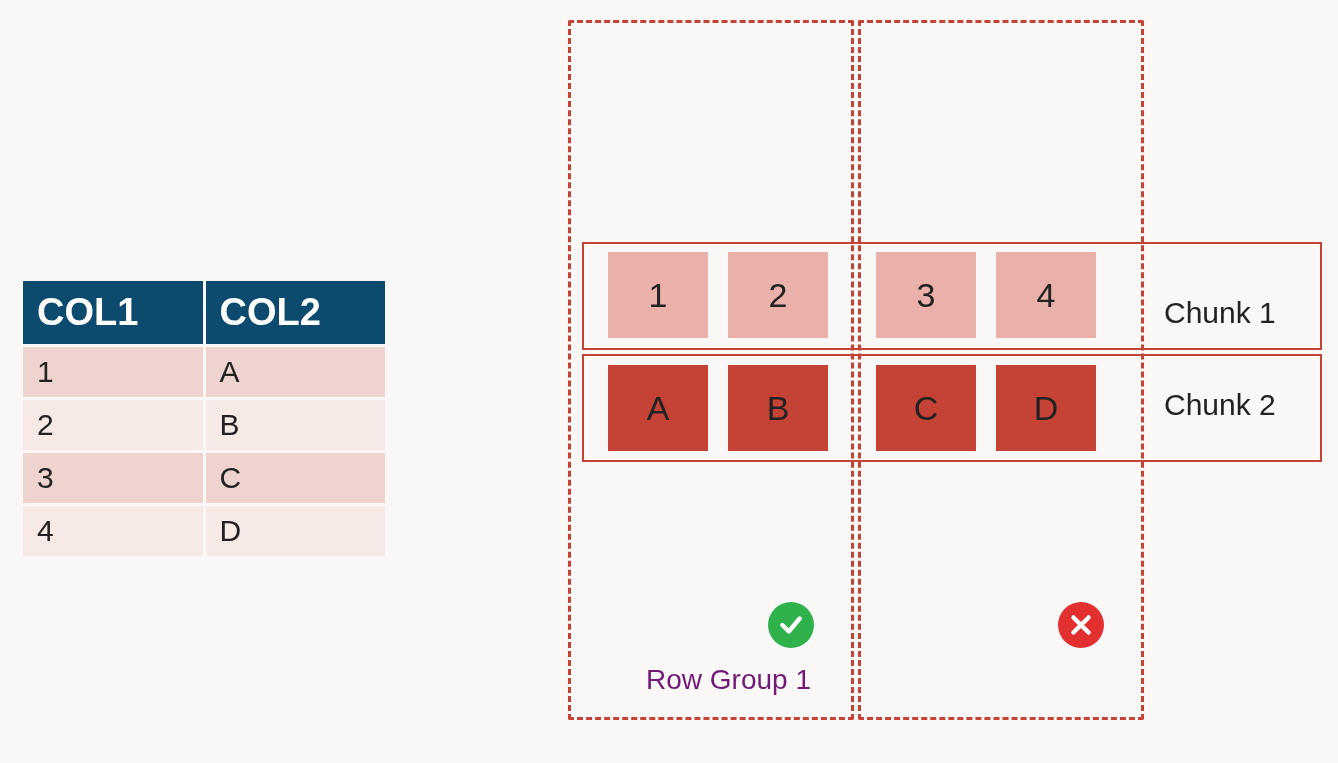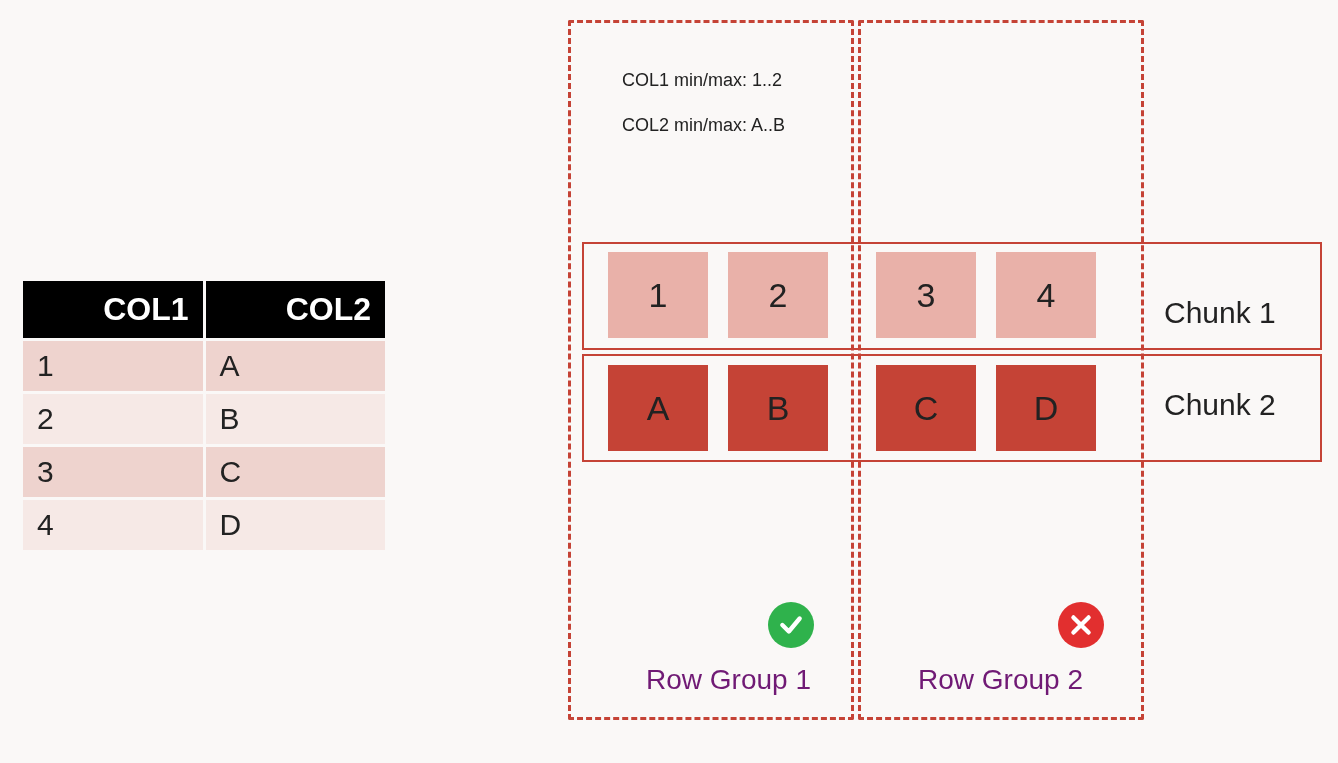--- a/index.html
+++ b/index.html
@@ -17,26 +17,26 @@
   .table {
     position: absolute;
     left: 20px;
     top: 278px;
     width: 368px;
     border-collapse: separate;
     border-spacing: 3px 3px;
     font-size: 30px;
   }
   .table th {
-    background: #000000;
+    background: #0c4a6e;
     color: #fff;
-    text-align: right;
+    text-align: left;
     font-weight: 700;
     padding: 10px 14px;
-    font-size: 32px;
+    font-size: 38px;
   }
   .table td {
     padding: 8px 14px;
     font-size: 30px;
     color: #222;
   }
   .table tr.odd td  { background: #eed3ce; }
   .table tr.even td { background: #f6e9e6; }
 
   
@@ -167,34 +167,29 @@
   <div class="cell light c14">4</div>
 
   <div class="cell dark c21">A</div>
   <div class="cell dark c22">B</div>
   <div class="cell dark c23">C</div>
   <div class="cell dark c24">D</div>
 
   <div class="dash rg1"></div>
   <div class="dash rg2"></div>
 
-  <div class="meta meta1">
-    <span>COL1 min/max: 1..2</span><br>
-    <span>COL2 min/max: A..B</span>
-  </div>
 
   <div class="chunk-label cl1">Chunk 1</div>
   <div class="chunk-label cl2">Chunk 2</div>
 
   <div class="status-icon ok">
     <svg viewBox="0 0 24 24">
         <path d="M4 12 L10 18 L20 6" stroke="#fff" stroke-width="4" fill="none" stroke-linecap="round" stroke-linejoin="round"></path>
       </svg>
   </div>
   <div class="status-icon fail">
     <svg viewBox="0 0 24 24">
         <path d="M5 5 L19 19 M19 5 L5 19" stroke="#fff" stroke-width="4" fill="none" stroke-linecap="round"></path>
       </svg>
   </div>
 
   <div class="rg-label rgl1">Row Group 1</div>
-  <div class="rg-label rgl2">Row Group 2</div>
 </div>
 
 </body></html>

